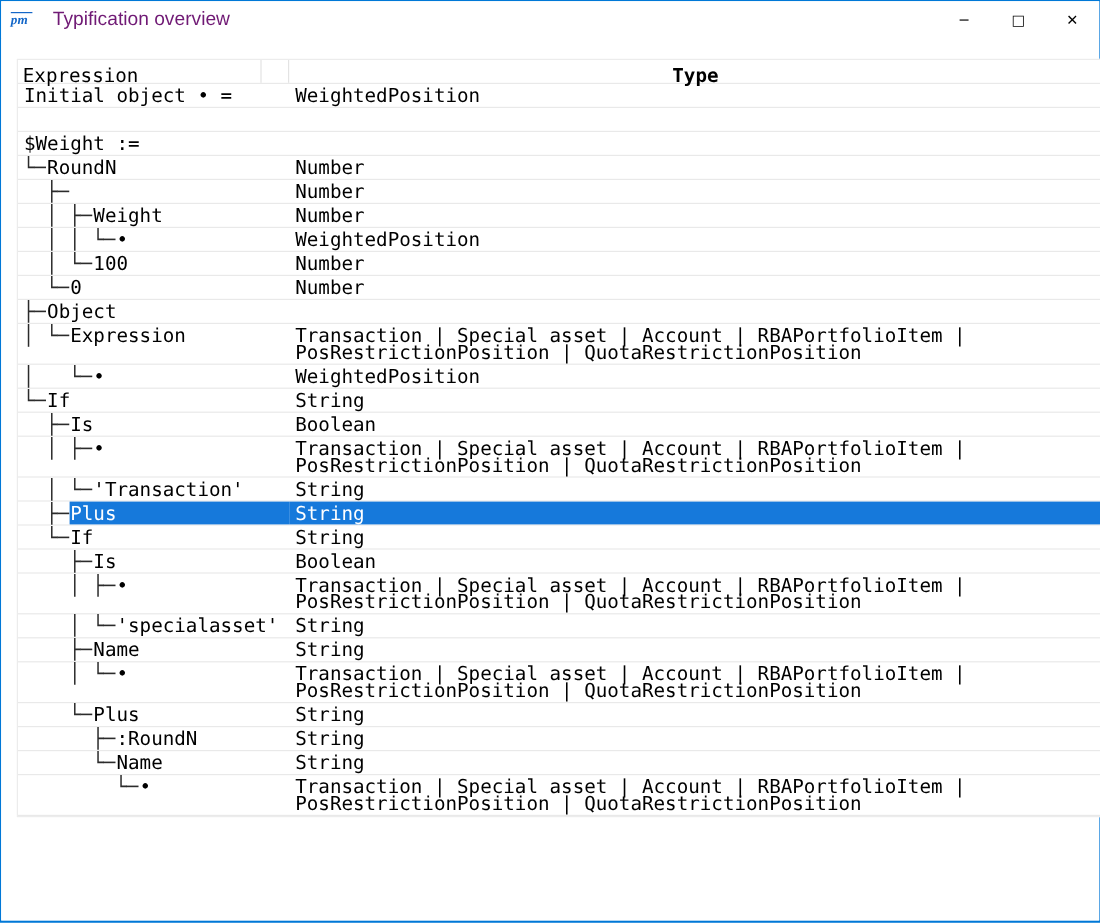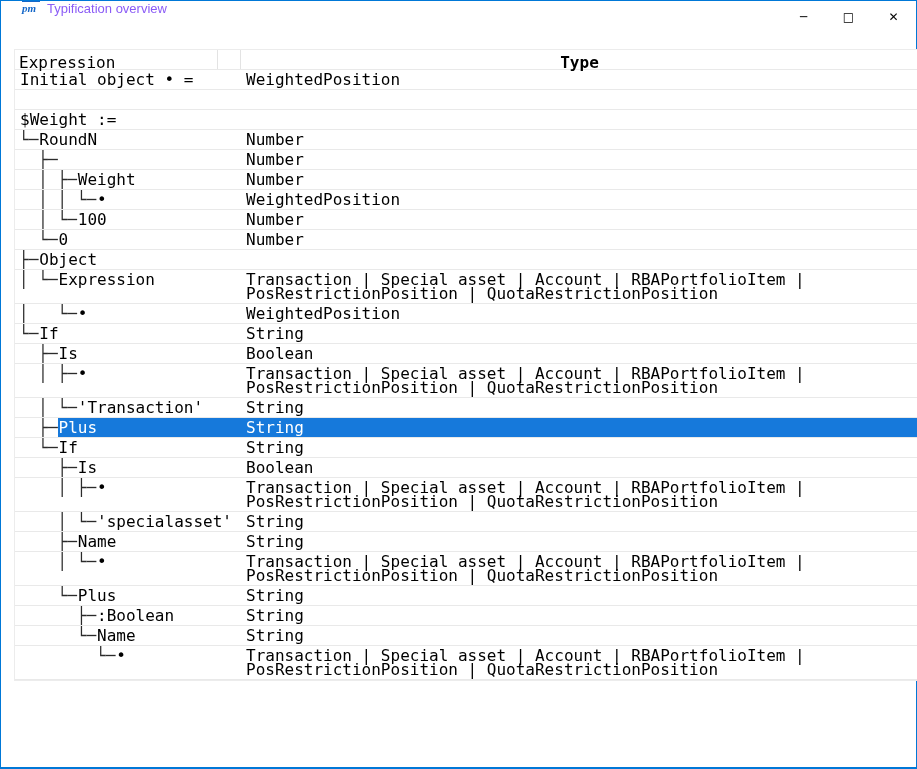--- a/index.html
+++ b/index.html
@@ -8,31 +8,31 @@
     position:absolute; left:0; top:0; width:917px; height:769px;
     background:#fff;
     border:1px solid var(--window-border, #0078d7);
     border-bottom-width:2px;
     display:flex; flex-direction:column;
     font-family:"DejaVu Sans Mono","Liberation Mono",monospace;
   }
   
   .titlebar {
     height:31px; flex:0 0 auto; background:#fff;
-    display:flex; align-items:flex-start; padding-left:21px;
+    display:flex; align-items:center; padding-left:8px;
     font-family:"Liberation Sans",sans-serif;
   }
   .app-icon {
     width:18px; flex:0 0 auto;
     color:var(--icon-accent,#1467c8);
     font:italic bold 11px "Liberation Serif",serif;
     border-top:1px solid var(--icon-accent,#1467c8);
     line-height:13px; text-align:left;
   }
-  .title { font-size:13px; color:#8b5cf6; margin-left:7px; white-space:nowrap; }
+  .title { font-size:16px; color:#701a75; margin-left:17px; white-space:nowrap; }
   .controls { margin-left:auto; display:flex; height:100%; }
   .ctl {
     width:45px; height:100%;
     display:flex; align-items:center; justify-content:center;
     font-size:12px; color:#000; cursor:default;
     font-family:"DejaVu Sans",sans-serif;
   }
   
   .bodyarea { flex:1 1 auto; padding:17px 13px 0 13px; background:#fff; }
   .grid { width:905px; border:1px solid #ececec; background:#fff; font-size:16px; }
@@ -240,21 +240,21 @@
           <div class="row">
             <div class="expr">
               <span class="prefix">    └─</span>
               <span class="label-area">Plus</span>
             </div>
             <div class="type">String</div>
           </div>
           <div class="row">
             <div class="expr">
               <span class="prefix">      ├─</span>
-              <span class="label-area">:Boolean</span>
+              <span class="label-area">:RoundN</span>
             </div>
             <div class="type">String</div>
           </div>
           <div class="row">
             <div class="expr">
               <span class="prefix">      └─</span>
               <span class="label-area">Name</span>
             </div>
             <div class="type">String</div>
           </div>

